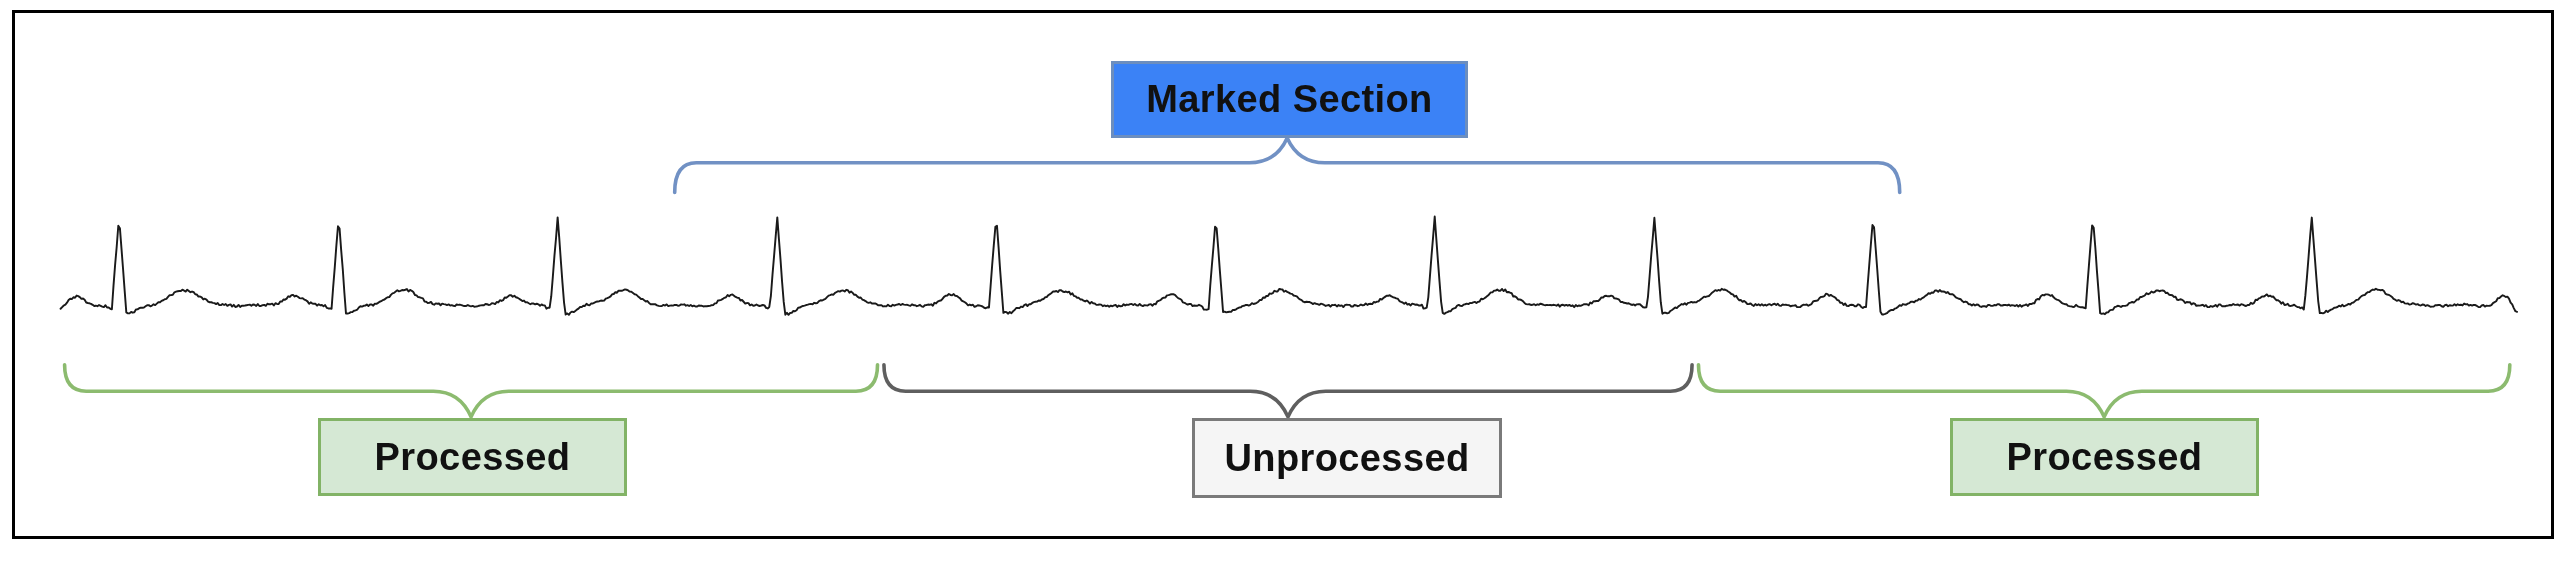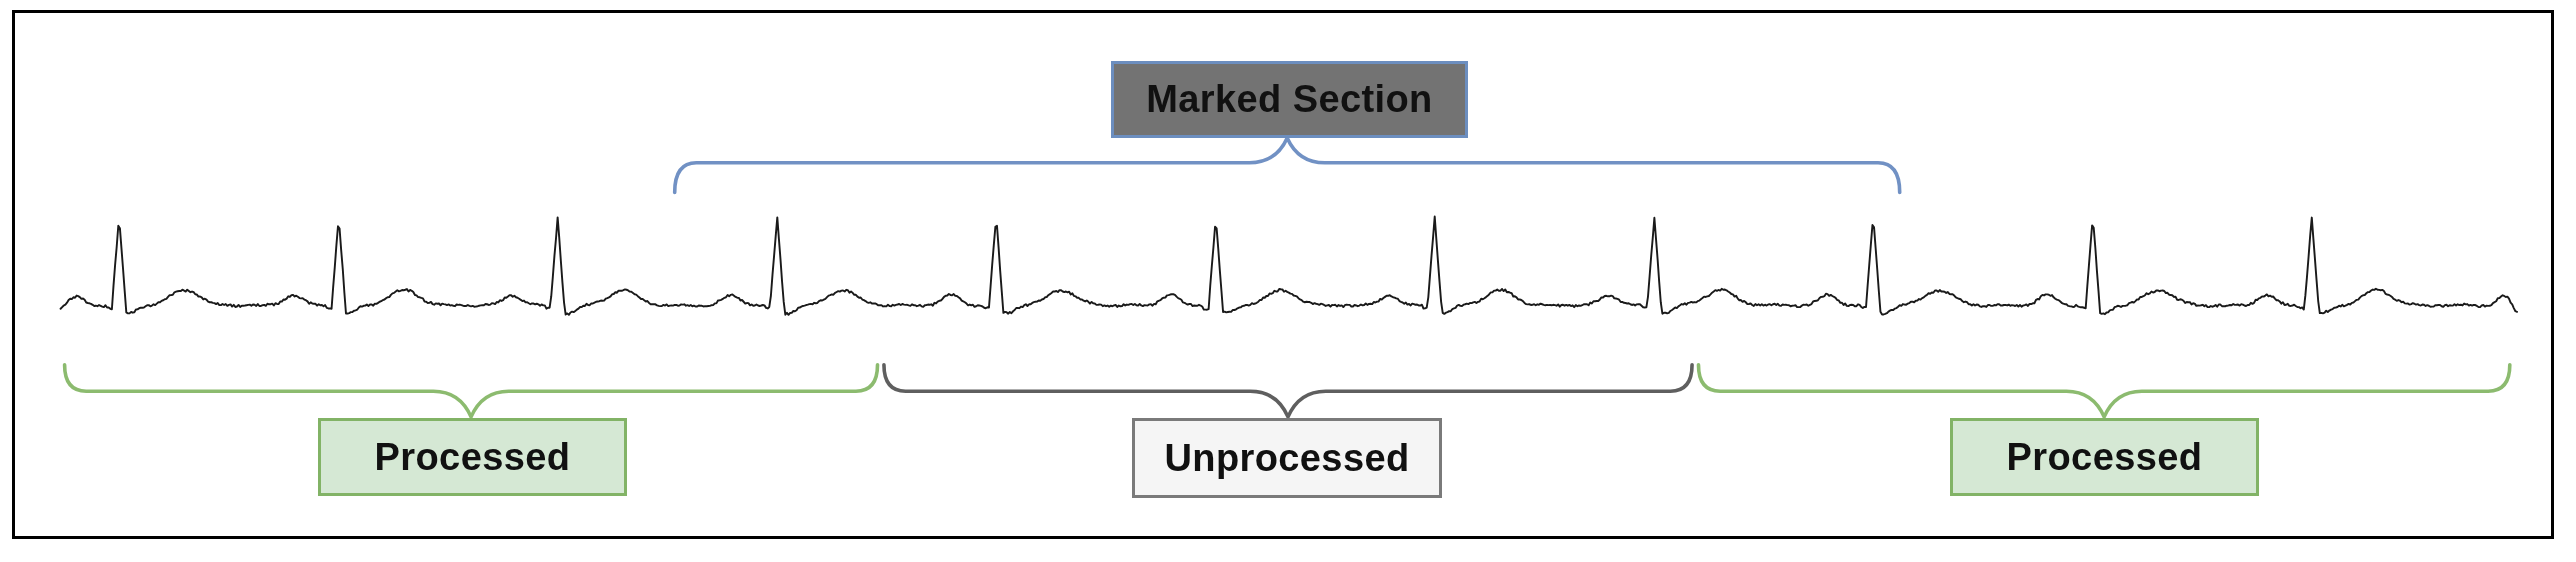--- a/index.html
+++ b/index.html
@@ -24,39 +24,39 @@
     border:3.2px solid #888888;
     background:#eeeeee;
     display:flex;align-items:center;justify-content:center;
     font-weight:bold;
     font-size:38px;
     color:#111111;
     letter-spacing:0.4px;
   }
   #box-marked          {left:1111px;top:61px; width:357px;height:77px;}
   #box-processed-left  {left:318px; top:418px;width:309px;height:78px;}
-  #box-unprocessed     {left:1132px;top:418px;width:310px;height:80px;}
+  #box-unprocessed     {left:1192px;top:418px;width:310px;height:80px;}
   #box-processed-right {left:1950px;top:418px;width:309px;height:78px;}
 </style>
 </head>
 <body>
 
 <div class="canvas">
 
   <div class="frame"></div>
 
   <svg id="fig-svg" width="2576" height="562" viewBox="0 0 3212 701">
     <polyline id="ecg-trace" fill="none" stroke-width="2.4" stroke-linejoin="round" stroke-linecap="round" points="75.0,385.1 77.0,383.1 79.0,381.1 81.0,379.9 83.0,377.5 85.0,374.3 87.0,372.7 89.0,373.0 91.0,370.8 93.0,371.4 95.0,368.7 97.0,369.3 99.0,370.6 101.0,372.8 103.0,372.4 105.0,374.0 107.0,377.3 109.0,377.9 111.0,378.3 113.0,379.0 115.0,380.2 117.0,381.7 119.0,381.3 121.0,381.9 123.0,380.5 125.0,381.4 127.0,382.4 129.0,383.1 131.0,380.7 133.0,383.6 135.0,383.6 137.0,385.1 139.0,385.8 141.0,356.5 143.0,330.6 145.0,307.8 147.0,281.6 149.0,284.6 151.0,310.5 153.0,336.5 155.0,363.5 157.0,389.7 159.0,390.9 161.0,390.9 163.0,389.0 165.0,390.0 167.0,389.5 169.0,386.0 171.0,385.9 173.0,384.5 175.0,383.7 177.0,383.9 179.0,383.5 181.0,382.1 183.0,380.7 185.0,380.6 187.0,382.1 189.0,381.1 191.0,379.6 193.0,380.6 195.0,378.7 197.0,376.9 199.0,377.1 201.0,375.3 203.0,374.5 205.0,373.2 207.0,372.8 209.0,370.4 211.0,368.2 213.0,368.1 215.0,367.6 217.0,364.6 219.0,363.8 221.0,363.3 223.0,363.0 225.0,363.0 227.0,361.3 229.0,362.4 231.0,363.7 233.0,361.3 235.0,362.9 237.0,364.5 239.0,363.6 241.0,364.5 243.0,367.0 245.0,367.4 247.0,370.0 249.0,369.8 251.0,370.9 253.0,373.5 255.0,372.6 257.0,373.8 259.0,376.3 261.0,377.0 263.0,377.0 265.0,377.8 267.0,378.1 269.0,379.3 271.0,377.9 273.0,380.6 275.0,380.6 277.0,379.2 279.0,380.4 281.0,379.2 283.0,381.5 285.0,380.3 287.0,379.7 289.0,382.4 291.0,380.3 293.0,382.9 295.0,382.3 297.0,380.4 299.0,382.8 301.0,381.3 303.0,381.3 305.0,381.1 307.0,380.7 309.0,380.3 311.0,380.0 313.0,381.4 315.0,379.8 317.0,380.2 319.0,381.6 321.0,379.2 323.0,381.7 325.0,381.6 327.0,380.7 329.0,380.3 331.0,381.5 333.0,378.9 335.0,379.6 337.0,379.4 339.0,378.7 341.0,381.0 343.0,378.2 345.0,379.1 347.0,379.3 349.0,376.0 351.0,376.2 353.0,373.6 355.0,373.8 357.0,372.5 359.0,369.6 361.0,370.4 363.0,368.2 365.0,367.8 367.0,369.8 369.0,368.9 371.0,370.1 373.0,371.8 375.0,372.2 377.0,371.9 379.0,373.6 381.0,374.4 383.0,375.9 385.0,379.0 387.0,377.1 389.0,378.6 391.0,378.8 393.0,378.9 395.0,381.2 397.0,379.4 399.0,380.8 401.0,380.5 403.0,382.0 405.0,380.6 407.0,384.0 409.0,384.7 411.0,384.7 413.0,385.1 415.0,358.1 417.0,333.5 419.0,306.4 421.0,282.3 423.0,285.0 425.0,312.0 427.0,335.8 429.0,365.1 431.0,391.1 433.0,391.1 435.0,390.5 437.0,389.3 439.0,389.3 441.0,387.6 443.0,387.1 445.0,386.3 447.0,383.6 449.0,382.0 451.0,382.4 453.0,381.4 455.0,381.2 457.0,379.9 459.0,381.6 461.0,379.9 463.0,379.7 465.0,381.2 467.0,378.7 469.0,379.0 471.0,377.8 473.0,376.4 475.0,375.7 477.0,374.3 479.0,373.6 481.0,371.9 483.0,370.8 485.0,370.6 487.0,367.8 489.0,365.9 491.0,365.3 493.0,363.6 495.0,362.1 497.0,363.4 499.0,362.8 501.0,361.7 503.0,362.0 505.0,361.4 507.0,360.6 509.0,363.5 511.0,361.7 513.0,362.7 515.0,364.3 517.0,368.0 519.0,368.5 521.0,370.6 523.0,370.8 525.0,371.6 527.0,372.2 529.0,376.0 531.0,376.3 533.0,377.9 535.0,377.8 537.0,376.6 539.0,379.3 541.0,380.1 543.0,378.4 545.0,378.8 547.0,378.6 549.0,380.7 551.0,378.7 553.0,379.3 555.0,379.6 557.0,380.5 559.0,379.7 561.0,381.0 563.0,380.6 565.0,381.4 567.0,381.9 569.0,379.8 571.0,380.3 573.0,379.9 575.0,380.5 577.0,381.3 579.0,381.6 581.0,381.6 583.0,380.4 585.0,381.5 587.0,382.1 589.0,381.6 591.0,382.6 593.0,382.4 595.0,382.1 597.0,381.3 599.0,380.9 601.0,380.7 603.0,380.7 605.0,379.2 607.0,379.5 609.0,380.4 611.0,380.0 613.0,378.1 615.0,378.4 617.0,379.3 619.0,376.7 621.0,377.2 623.0,374.5 625.0,375.4 627.0,374.4 629.0,371.0 631.0,371.4 633.0,369.8 635.0,368.1 637.0,368.2 639.0,370.1 641.0,368.9 643.0,370.8 645.0,371.4 647.0,372.6 649.0,374.0 651.0,375.6 653.0,374.9 655.0,377.2 657.0,377.0 659.0,378.3 661.0,379.5 663.0,378.4 665.0,378.6 667.0,379.6 669.0,378.9 671.0,379.6 673.0,381.3 675.0,379.7 677.0,380.8 679.0,380.9 681.0,385.0 683.0,383.9 685.0,383.8 687.0,369.8 689.0,345.4 691.0,319.2 693.0,296.9 695.0,271.1 697.0,296.6 699.0,325.3 701.0,352.5 703.0,377.4 705.0,392.3 707.0,390.9 709.0,392.7 711.0,389.8 713.0,388.7 715.0,389.3 717.0,387.9 719.0,386.2 721.0,384.9 723.0,382.9 725.0,383.1 727.0,381.4 729.0,381.6 731.0,379.0 733.0,380.5 735.0,380.7 737.0,378.5 739.0,378.6 741.0,377.5 743.0,376.4 745.0,376.0 747.0,375.7 749.0,374.9 751.0,375.1 753.0,375.0 755.0,372.6 757.0,371.8 759.0,370.9 761.0,369.7 763.0,367.0 765.0,366.7 767.0,364.5 769.0,365.1 771.0,362.5 773.0,362.7 775.0,362.7 777.0,361.9 779.0,361.0 781.0,361.4 783.0,362.2 785.0,363.8 787.0,364.0 789.0,365.4 791.0,367.0 793.0,367.5 795.0,369.4 797.0,371.1 799.0,372.9 801.0,372.8 803.0,374.5 805.0,376.0 807.0,375.5 809.0,377.9 811.0,379.4 813.0,379.5 815.0,379.4 817.0,379.6 819.0,380.9 821.0,381.5 823.0,381.8 825.0,381.6 827.0,380.3 829.0,381.1 831.0,379.7 833.0,381.8 835.0,381.2 837.0,380.9 839.0,381.2 841.0,380.4 843.0,380.3 845.0,381.3 847.0,381.0 849.0,379.7 851.0,380.0 853.0,379.6 855.0,381.3 857.0,380.6 859.0,381.7 861.0,380.4 863.0,382.0 865.0,381.2 867.0,382.3 869.0,382.4 871.0,381.0 873.0,381.4 875.0,381.4 877.0,382.3 879.0,381.8 881.0,381.9 883.0,381.6 885.0,381.5 887.0,380.7 889.0,380.5 891.0,378.4 893.0,378.4 895.0,374.9 897.0,374.5 899.0,374.0 901.0,372.9 903.0,371.5 905.0,370.8 907.0,367.9 909.0,369.4 911.0,367.8 913.0,367.2 915.0,368.8 917.0,370.4 919.0,371.3 921.0,371.5 923.0,374.8 925.0,374.2 927.0,376.4 929.0,378.6 931.0,378.0 933.0,378.1 935.0,380.9 937.0,379.8 939.0,381.4 941.0,381.0 943.0,379.8 945.0,381.1 947.0,381.7 949.0,381.1 951.0,380.4 953.0,380.9 955.0,384.0 957.0,384.7 959.0,382.9 961.0,368.9 963.0,342.5 965.0,318.9 967.0,294.5 969.0,271.1 971.0,298.1 973.0,323.8 975.0,352.0 977.0,376.6 979.0,392.5 981.0,390.2 983.0,392.7 985.0,390.4 987.0,390.3 989.0,387.9 991.0,388.2 993.0,386.9 995.0,383.8 997.0,383.6 999.0,382.5 1001.0,381.6 1003.0,381.2 1005.0,380.5 1007.0,380.0 1009.0,379.3 1011.0,379.0 1013.0,379.6 1015.0,377.7 1017.0,378.3 1019.0,377.9 1021.0,375.6 1023.0,374.5 1025.0,374.8 1027.0,373.7 1029.0,372.8 1031.0,370.7 1033.0,368.7 1035.0,368.1 1037.0,367.3 1039.0,367.6 1041.0,365.3 1043.0,364.2 1045.0,363.1 1047.0,363.7 1049.0,362.5 1051.0,362.4 1053.0,363.6 1055.0,361.5 1057.0,362.0 1059.0,365.0 1061.0,363.5 1063.0,365.3 1065.0,367.7 1067.0,367.7 1069.0,370.0 1071.0,371.4 1073.0,371.1 1075.0,373.6 1077.0,374.4 1079.0,375.5 1081.0,377.1 1083.0,377.7 1085.0,377.1 1087.0,378.6 1089.0,378.5 1091.0,378.5 1093.0,379.4 1095.0,380.9 1097.0,380.8 1099.0,380.8 1101.0,382.2 1103.0,381.8 1105.0,382.1 1107.0,380.2 1109.0,381.8 1111.0,381.9 1113.0,380.1 1115.0,381.2 1117.0,380.3 1119.0,379.8 1121.0,379.2 1123.0,380.5 1125.0,379.1 1127.0,380.0 1129.0,380.3 1131.0,380.2 1133.0,380.9 1135.0,381.5 1137.0,379.6 1139.0,380.7 1141.0,380.7 1143.0,381.9 1145.0,381.2 1147.0,380.2 1149.0,382.2 1151.0,382.7 1153.0,380.7 1155.0,380.4 1157.0,379.9 1159.0,380.1 1161.0,379.6 1163.0,381.3 1165.0,377.7 1167.0,378.5 1169.0,376.2 1171.0,375.2 1173.0,374.8 1175.0,372.9 1177.0,370.3 1179.0,368.9 1181.0,368.6 1183.0,366.7 1185.0,367.9 1187.0,368.3 1189.0,366.8 1191.0,369.1 1193.0,369.2 1195.0,370.8 1197.0,372.2 1199.0,374.9 1201.0,376.0 1203.0,377.0 1205.0,378.6 1207.0,380.8 1209.0,379.9 1211.0,380.9 1213.0,380.1 1215.0,382.7 1217.0,382.0 1219.0,380.8 1221.0,381.1 1223.0,381.5 1225.0,382.3 1227.0,383.9 1229.0,384.5 1231.0,383.3 1233.0,383.6 1235.0,357.4 1237.0,330.7 1239.0,306.1 1241.0,282.9 1243.0,281.6 1245.0,308.5 1247.0,337.8 1249.0,364.0 1251.0,390.2 1253.0,389.0 1255.0,389.5 1257.0,391.3 1259.0,389.2 1261.0,390.7 1263.0,388.3 1265.0,386.7 1267.0,384.2 1269.0,384.0 1271.0,384.4 1273.0,382.4 1275.0,383.0 1277.0,380.6 1279.0,379.5 1281.0,381.7 1283.0,379.6 1285.0,379.6 1287.0,377.9 1289.0,376.9 1291.0,376.3 1293.0,376.2 1295.0,374.8 1297.0,375.1 1299.0,373.6 1301.0,373.0 1303.0,370.8 1305.0,370.6 1307.0,368.2 1309.0,366.9 1311.0,365.4 1313.0,363.7 1315.0,363.7 1317.0,363.0 1319.0,364.3 1321.0,361.9 1323.0,362.1 1325.0,363.6 1327.0,364.4 1329.0,363.6 1331.0,364.6 1333.0,363.8 1335.0,367.3 1337.0,365.9 1339.0,369.1 1341.0,369.6 1343.0,371.5 1345.0,371.5 1347.0,373.5 1349.0,373.4 1351.0,375.1 1353.0,376.0 1355.0,374.8 1357.0,376.5 1359.0,378.7 1361.0,376.6 1363.0,378.3 1365.0,378.6 1367.0,380.3 1369.0,380.2 1371.0,379.9 1373.0,380.0 1375.0,381.9 1377.0,380.9 1379.0,381.9 1381.0,381.1 1383.0,382.6 1385.0,381.2 1387.0,382.0 1389.0,381.0 1391.0,380.4 1393.0,382.8 1395.0,381.1 1397.0,382.0 1399.0,381.7 1401.0,379.4 1403.0,381.0 1405.0,379.9 1407.0,380.3 1409.0,379.3 1411.0,379.1 1413.0,380.5 1415.0,379.1 1417.0,380.7 1419.0,381.2 1421.0,379.1 1423.0,381.0 1425.0,381.8 1427.0,380.6 1429.0,380.9 1431.0,381.0 1433.0,379.7 1435.0,379.6 1437.0,381.3 1439.0,379.1 1441.0,379.5 1443.0,375.8 1445.0,375.1 1447.0,374.3 1449.0,372.3 1451.0,371.3 1453.0,371.2 1455.0,368.4 1457.0,368.1 1459.0,367.4 1461.0,367.0 1463.0,367.0 1465.0,367.7 1467.0,370.0 1469.0,371.9 1471.0,372.7 1473.0,373.9 1475.0,377.2 1477.0,377.8 1479.0,378.9 1481.0,379.9 1483.0,379.0 1485.0,379.2 1487.0,381.8 1489.0,381.0 1491.0,381.4 1493.0,381.4 1495.0,380.2 1497.0,381.1 1499.0,382.3 1501.0,386.2 1503.0,386.2 1505.0,386.3 1507.0,385.6 1509.0,356.4 1511.0,331.8 1513.0,308.4 1515.0,282.8 1517.0,285.0 1519.0,310.2 1521.0,337.5 1523.0,363.0 1525.0,389.1 1527.0,388.7 1529.0,389.6 1531.0,389.2 1533.0,388.8 1535.0,389.0 1537.0,386.7 1539.0,386.6 1541.0,386.1 1543.0,384.6 1545.0,383.6 1547.0,383.4 1549.0,381.8 1551.0,381.4 1553.0,380.5 1555.0,380.4 1557.0,381.2 1559.0,380.3 1561.0,378.2 1563.0,379.2 1565.0,378.6 1567.0,377.7 1569.0,376.3 1571.0,374.1 1573.0,374.3 1575.0,371.1 1577.0,371.4 1579.0,369.2 1581.0,369.2 1583.0,366.0 1585.0,366.6 1587.0,365.7 1589.0,362.7 1591.0,363.5 1593.0,363.5 1595.0,360.4 1597.0,360.8 1599.0,361.0 1601.0,363.9 1603.0,362.7 1605.0,364.1 1607.0,365.0 1609.0,366.3 1611.0,366.6 1613.0,368.6 1615.0,369.0 1617.0,369.7 1619.0,372.0 1621.0,373.5 1623.0,374.4 1625.0,376.3 1627.0,377.0 1629.0,376.4 1631.0,376.7 1633.0,376.8 1635.0,377.7 1637.0,379.3 1639.0,378.2 1641.0,378.9 1643.0,379.4 1645.0,380.3 1647.0,378.8 1649.0,379.4 1651.0,380.4 1653.0,381.6 1655.0,380.9 1657.0,380.4 1659.0,382.5 1661.0,380.5 1663.0,380.6 1665.0,380.2 1667.0,382.2 1669.0,380.5 1671.0,381.6 1673.0,380.9 1675.0,383.0 1677.0,380.6 1679.0,380.0 1681.0,380.3 1683.0,380.3 1685.0,382.3 1687.0,382.3 1689.0,380.5 1691.0,381.0 1693.0,381.9 1695.0,381.1 1697.0,379.8 1699.0,380.9 1701.0,380.4 1703.0,378.5 1705.0,380.3 1707.0,379.1 1709.0,378.9 1711.0,379.3 1713.0,376.7 1715.0,377.3 1717.0,376.2 1719.0,376.0 1721.0,372.8 1723.0,373.6 1725.0,371.8 1727.0,370.3 1729.0,368.8 1731.0,369.0 1733.0,368.2 1735.0,369.8 1737.0,370.7 1739.0,371.2 1741.0,372.2 1743.0,372.6 1745.0,375.5 1747.0,376.6 1749.0,377.3 1751.0,378.8 1753.0,377.4 1755.0,379.9 1757.0,379.2 1759.0,381.0 1761.0,378.8 1763.0,379.4 1765.0,380.1 1767.0,379.9 1769.0,381.0 1771.0,381.1 1773.0,380.1 1775.0,384.8 1777.0,384.6 1779.0,383.7 1781.0,370.9 1783.0,345.0 1785.0,319.1 1787.0,295.5 1789.0,270.1 1791.0,297.8 1793.0,325.1 1795.0,351.3 1797.0,376.5 1799.0,390.2 1801.0,391.5 1803.0,390.0 1805.0,389.3 1807.0,388.1 1809.0,388.3 1811.0,385.5 1813.0,384.7 1815.0,384.0 1817.0,381.1 1819.0,380.3 1821.0,381.5 1823.0,381.6 1825.0,380.0 1827.0,379.5 1829.0,378.8 1831.0,379.3 1833.0,377.9 1835.0,378.1 1837.0,377.1 1839.0,376.6 1841.0,377.9 1843.0,376.5 1845.0,376.1 1847.0,372.5 1849.0,373.3 1851.0,372.0 1853.0,370.6 1855.0,369.0 1857.0,367.0 1859.0,364.7 1861.0,364.7 1863.0,362.5 1865.0,362.5 1867.0,361.2 1869.0,362.6 1871.0,362.6 1873.0,360.5 1875.0,363.1 1877.0,361.0 1879.0,364.5 1881.0,364.2 1883.0,365.1 1885.0,365.6 1887.0,369.8 1889.0,369.6 1891.0,370.9 1893.0,373.5 1895.0,373.4 1897.0,374.2 1899.0,375.6 1901.0,377.9 1903.0,379.3 1905.0,379.7 1907.0,379.5 1909.0,380.4 1911.0,380.2 1913.0,379.4 1915.0,380.8 1917.0,379.6 1919.0,380.2 1921.0,378.7 1923.0,379.5 1925.0,380.3 1927.0,380.7 1929.0,380.3 1931.0,380.6 1933.0,380.4 1935.0,380.7 1937.0,380.2 1939.0,380.6 1941.0,381.3 1943.0,379.7 1945.0,382.5 1947.0,380.5 1949.0,380.2 1951.0,381.3 1953.0,380.3 1955.0,381.3 1957.0,380.3 1959.0,381.7 1961.0,380.8 1963.0,383.1 1965.0,380.6 1967.0,382.0 1969.0,381.0 1971.0,381.5 1973.0,380.7 1975.0,379.5 1977.0,379.4 1979.0,379.5 1981.0,380.7 1983.0,377.4 1985.0,378.6 1987.0,375.8 1989.0,375.8 1991.0,375.4 1993.0,375.4 1995.0,373.5 1997.0,370.9 1999.0,371.0 2001.0,369.2 2003.0,369.0 2005.0,369.6 2007.0,369.6 2009.0,368.8 2011.0,369.3 2013.0,372.2 2015.0,372.3 2017.0,372.8 2019.0,373.8 2021.0,376.7 2023.0,376.6 2025.0,377.7 2027.0,378.0 2029.0,378.5 2031.0,378.3 2033.0,379.5 2035.0,380.4 2037.0,379.7 2039.0,381.1 2041.0,379.6 2043.0,379.3 2045.0,379.5 2047.0,381.3 2049.0,383.2 2051.0,383.5 2053.0,383.3 2055.0,370.3 2057.0,345.2 2059.0,319.3 2061.0,296.4 2063.0,271.6 2065.0,297.7 2067.0,323.0 2069.0,351.6 2071.0,377.3 2073.0,391.3 2075.0,390.2 2077.0,390.1 2079.0,390.9 2081.0,390.3 2083.0,387.9 2085.0,386.7 2087.0,385.2 2089.0,383.5 2091.0,384.3 2093.0,382.1 2095.0,380.8 2097.0,379.3 2099.0,379.9 2101.0,378.3 2103.0,380.0 2105.0,377.8 2107.0,377.5 2109.0,376.6 2111.0,377.3 2113.0,376.8 2115.0,377.2 2117.0,375.7 2119.0,375.0 2121.0,373.2 2123.0,371.8 2125.0,370.0 2127.0,370.4 2129.0,369.7 2131.0,369.2 2133.0,367.2 2135.0,365.1 2137.0,363.6 2139.0,361.9 2141.0,362.8 2143.0,361.7 2145.0,362.5 2147.0,360.3 2149.0,361.4 2151.0,361.2 2153.0,362.1 2155.0,363.6 2157.0,364.9 2159.0,366.8 2161.0,367.2 2163.0,369.9 2165.0,369.0 2167.0,372.5 2169.0,374.5 2171.0,374.3 2173.0,376.5 2175.0,375.3 2177.0,377.0 2179.0,379.3 2181.0,379.2 2183.0,378.4 2185.0,380.4 2187.0,381.6 2189.0,379.3 2191.0,380.8 2193.0,379.6 2195.0,381.0 2197.0,379.6 2199.0,381.2 2201.0,380.1 2203.0,381.1 2205.0,379.8 2207.0,379.4 2209.0,380.8 2211.0,379.5 2213.0,378.9 2215.0,380.5 2217.0,379.0 2219.0,381.2 2221.0,381.5 2223.0,379.8 2225.0,380.3 2227.0,380.1 2229.0,380.6 2231.0,380.8 2233.0,382.1 2235.0,381.3 2237.0,381.2 2239.0,380.7 2241.0,383.0 2243.0,383.1 2245.0,383.0 2247.0,381.1 2249.0,380.1 2251.0,380.3 2253.0,379.8 2255.0,381.4 2257.0,380.2 2259.0,379.3 2261.0,376.1 2263.0,375.4 2265.0,375.2 2267.0,374.5 2269.0,371.7 2271.0,370.3 2273.0,370.2 2275.0,369.4 2277.0,366.3 2279.0,366.8 2281.0,369.0 2283.0,367.8 2285.0,369.2 2287.0,370.2 2289.0,371.5 2291.0,374.2 2293.0,374.7 2295.0,377.8 2297.0,377.6 2299.0,380.5 2301.0,378.6 2303.0,381.5 2305.0,381.8 2307.0,380.4 2309.0,380.2 2311.0,380.4 2313.0,382.0 2315.0,381.9 2317.0,379.6 2319.0,380.4 2321.0,382.9 2323.0,384.1 2325.0,382.8 2327.0,382.9 2329.0,356.1 2331.0,330.6 2333.0,305.2 2335.0,280.6 2337.0,283.6 2339.0,309.7 2341.0,336.1 2343.0,363.6 2345.0,388.9 2347.0,392.2 2349.0,392.2 2351.0,391.6 2353.0,390.7 2355.0,388.7 2357.0,387.3 2359.0,386.5 2361.0,386.6 2363.0,384.9 2365.0,384.3 2367.0,382.6 2369.0,380.6 2371.0,381.5 2373.0,379.3 2375.0,379.9 2377.0,380.2 2379.0,378.7 2381.0,378.0 2383.0,376.3 2385.0,376.2 2387.0,377.0 2389.0,375.1 2391.0,375.0 2393.0,373.0 2395.0,373.7 2397.0,371.9 2399.0,370.9 2401.0,369.0 2403.0,367.9 2405.0,365.8 2407.0,366.4 2409.0,364.9 2411.0,365.1 2413.0,362.4 2415.0,362.4 2417.0,363.9 2419.0,361.8 2421.0,363.6 2423.0,363.6 2425.0,363.9 2427.0,365.4 2429.0,364.3 2431.0,366.7 2433.0,367.0 2435.0,367.0 2437.0,368.6 2439.0,371.0 2441.0,371.9 2443.0,372.7 2445.0,373.2 2447.0,375.5 2449.0,376.9 2451.0,376.1 2453.0,376.9 2455.0,379.5 2457.0,379.4 2459.0,381.1 2461.0,379.5 2463.0,381.1 2465.0,379.9 2467.0,380.2 2469.0,382.1 2471.0,382.9 2473.0,381.9 2475.0,381.8 2477.0,382.8 2479.0,380.5 2481.0,380.4 2483.0,381.5 2485.0,381.5 2487.0,380.4 2489.0,380.9 2491.0,379.4 2493.0,379.5 2495.0,381.1 2497.0,381.1 2499.0,380.4 2501.0,380.3 2503.0,381.0 2505.0,380.0 2507.0,381.4 2509.0,380.7 2511.0,380.9 2513.0,381.7 2515.0,380.4 2517.0,382.4 2519.0,380.4 2521.0,382.5 2523.0,381.1 2525.0,380.6 2527.0,379.7 2529.0,381.6 2531.0,379.1 2533.0,379.2 2535.0,378.3 2537.0,378.3 2539.0,374.1 2541.0,372.9 2543.0,373.5 2545.0,369.4 2547.0,367.9 2549.0,368.5 2551.0,367.2 2553.0,367.2 2555.0,367.6 2557.0,369.0 2559.0,368.1 2561.0,370.9 2563.0,372.6 2565.0,373.8 2567.0,374.3 2569.0,375.8 2571.0,377.7 2573.0,378.8 2575.0,379.4 2577.0,379.5 2579.0,381.5 2581.0,381.9 2583.0,382.1 2585.0,382.9 2587.0,382.6 2589.0,380.3 2591.0,382.1 2593.0,382.7 2595.0,383.2 2597.0,383.3 2599.0,383.9 2601.0,384.5 2603.0,357.0 2605.0,331.4 2607.0,305.5 2609.0,281.1 2611.0,284.2 2613.0,308.7 2615.0,337.8 2617.0,363.5 2619.0,390.5 2621.0,391.5 2623.0,390.9 2625.0,391.9 2627.0,389.8 2629.0,389.6 2631.0,387.2 2633.0,386.5 2635.0,386.4 2637.0,383.2 2639.0,382.4 2641.0,381.4 2643.0,381.8 2645.0,382.9 2647.0,381.5 2649.0,381.5 2651.0,381.3 2653.0,380.7 2655.0,378.1 2657.0,377.5 2659.0,376.7 2661.0,377.5 2663.0,375.6 2665.0,373.4 2667.0,373.7 2669.0,370.3 2671.0,370.4 2673.0,369.5 2675.0,368.2 2677.0,365.7 2679.0,367.0 2681.0,366.0 2683.0,363.6 2685.0,364.9 2687.0,364.2 2689.0,362.3 2691.0,362.3 2693.0,363.3 2695.0,362.5 2697.0,362.4 2699.0,363.0 2701.0,365.5 2703.0,365.2 2705.0,367.6 2707.0,367.9 2709.0,368.3 2711.0,370.4 2713.0,370.0 2715.0,373.9 2717.0,374.1 2719.0,373.3 2721.0,373.8 2723.0,375.2 2725.0,378.0 2727.0,376.8 2729.0,376.9 2731.0,376.9 2733.0,379.8 2735.0,378.3 2737.0,378.8 2739.0,381.5 2741.0,381.1 2743.0,381.2 2745.0,380.8 2747.0,380.2 2749.0,381.9 2751.0,380.6 2753.0,383.1 2755.0,383.1 2757.0,381.7 2759.0,382.6 2761.0,381.9 2763.0,380.3 2765.0,382.6 2767.0,379.8 2769.0,379.9 2771.0,381.9 2773.0,382.0 2775.0,382.0 2777.0,381.3 2779.0,381.0 2781.0,380.4 2783.0,380.7 2785.0,379.2 2787.0,380.3 2789.0,380.2 2791.0,379.8 2793.0,381.2 2795.0,379.4 2797.0,379.9 2799.0,381.1 2801.0,381.7 2803.0,380.4 2805.0,380.4 2807.0,377.7 2809.0,379.0 2811.0,377.8 2813.0,373.9 2815.0,374.2 2817.0,372.2 2819.0,371.5 2821.0,369.7 2823.0,370.0 2825.0,368.7 2827.0,367.2 2829.0,369.6 2831.0,368.8 2833.0,370.1 2835.0,369.9 2837.0,372.5 2839.0,374.5 2841.0,374.6 2843.0,376.0 2845.0,378.7 2847.0,377.1 2849.0,380.4 2851.0,380.1 2853.0,379.0 2855.0,381.5 2857.0,381.6 2859.0,381.1 2861.0,380.1 2863.0,381.6 2865.0,382.9 2867.0,383.1 2869.0,384.5 2871.0,383.5 2873.0,386.1 2875.0,368.5 2877.0,345.3 2879.0,320.2 2881.0,293.7 2883.0,271.4 2885.0,297.9 2887.0,323.8 2889.0,350.0 2891.0,375.5 2893.0,390.5 2895.0,390.3 2897.0,390.9 2899.0,390.0 2901.0,387.5 2903.0,389.1 2905.0,387.4 2907.0,386.2 2909.0,385.5 2911.0,383.9 2913.0,383.5 2915.0,382.9 2917.0,381.3 2919.0,382.3 2921.0,380.2 2923.0,382.1 2925.0,381.3 2927.0,380.3 2929.0,379.1 2931.0,379.8 2933.0,377.8 2935.0,377.3 2937.0,375.6 2939.0,374.0 2941.0,373.7 2943.0,371.2 2945.0,369.4 2947.0,368.3 2949.0,368.0 2951.0,365.8 2953.0,364.4 2955.0,364.2 2957.0,362.4 2959.0,361.2 2961.0,361.6 2963.0,360.2 2965.0,361.4 2967.0,361.6 2969.0,362.0 2971.0,361.6 2973.0,362.9 2975.0,366.6 2977.0,367.3 2979.0,367.9 2981.0,368.9 2983.0,370.4 2985.0,372.9 2987.0,373.8 2989.0,375.2 2991.0,374.3 2993.0,375.1 2995.0,376.9 2997.0,376.4 2999.0,378.4 3001.0,378.7 3003.0,378.5 3005.0,380.0 3007.0,379.3 3009.0,378.2 3011.0,378.9 3013.0,380.0 3015.0,379.4 3017.0,380.6 3019.0,381.1 3021.0,379.8 3023.0,380.1 3025.0,381.7 3027.0,380.7 3029.0,381.4 3031.0,382.7 3033.0,382.5 3035.0,382.5 3037.0,380.7 3039.0,380.8 3041.0,380.5 3043.0,380.5 3045.0,382.0 3047.0,382.8 3049.0,380.6 3051.0,380.2 3053.0,381.9 3055.0,380.7 3057.0,381.1 3059.0,381.2 3061.0,379.4 3063.0,381.1 3065.0,379.6 3067.0,380.5 3069.0,380.1 3071.0,381.0 3073.0,378.7 3075.0,379.7 3077.0,379.3 3079.0,381.2 3081.0,380.3 3083.0,381.2 3085.0,380.3 3087.0,380.5 3089.0,381.6 3091.0,382.9 3093.0,383.1 3095.0,381.0 3097.0,380.5 3099.0,382.4 3101.0,381.3 3103.0,381.5 3105.0,381.4 3107.0,380.6 3109.0,378.0 3111.0,376.9 3113.0,375.7 3115.0,372.1 3117.0,371.9 3119.0,369.8 3121.0,368.3 3123.0,369.2 3125.0,370.4 3127.0,370.0 3129.0,372.5 3131.0,377.5 3133.0,379.7 3135.0,384.3 3137.0,388.2 3139.0,389.0" stroke="#1a1a1a"></polyline>
     <path id="brace-marked" fill="none" stroke-width="4.5" stroke-linecap="round" d="M 841 240 Q 841 203 868 203 L 1558 203 Q 1591 203 1605 172 Q 1619 203 1652 203 L 2342 203 Q 2369 203 2369 240" stroke="#7191c4"></path>
     <path id="brace-processed-left" fill="none" stroke-width="4.5" stroke-linecap="round" d="M 80 455 Q 80 488 107 488 L 540 488 Q 573 488 587 520 Q 601 488 634 488 L 1067 488 Q 1094 488 1094 455" stroke="#8cbb6f"></path>
     <path id="brace-unprocessed" fill="none" stroke-width="4.5" stroke-linecap="round" d="M 1102 455 Q 1102 488 1129 488 L 1559 488 Q 1592 488 1606 520 Q 1620 488 1653 488 L 2083 488 Q 2110 488 2110 455" stroke="#5f5f5f"></path>
     <path id="brace-processed-right" fill="none" stroke-width="4.5" stroke-linecap="round" d="M 2118 455 Q 2118 488 2145 488 L 2577 488 Q 2610 488 2624 520 Q 2638 488 2671 488 L 3103 488 Q 3130 488 3130 455" stroke="#8cbb6f"></path>
   </svg>
 
-  <div class="label-box" id="box-marked" style="background: #737373; border-color: rgb(108, 142, 191);">
+  <div class="label-box" id="box-marked" style="background: #3b82f6; border-color: rgb(108, 142, 191);">
     <span>Marked Section</span>
   </div>
 
   <div class="label-box" id="box-processed-left" style="background: rgb(213, 232, 212); border-color: rgb(130, 179, 102);">
     <span>Processed</span>
   </div>
 
   <div class="label-box" id="box-unprocessed" style="background: rgb(245, 245, 245); border-color: rgb(122, 122, 122);">
     <span>Unprocessed</span>
   </div>

